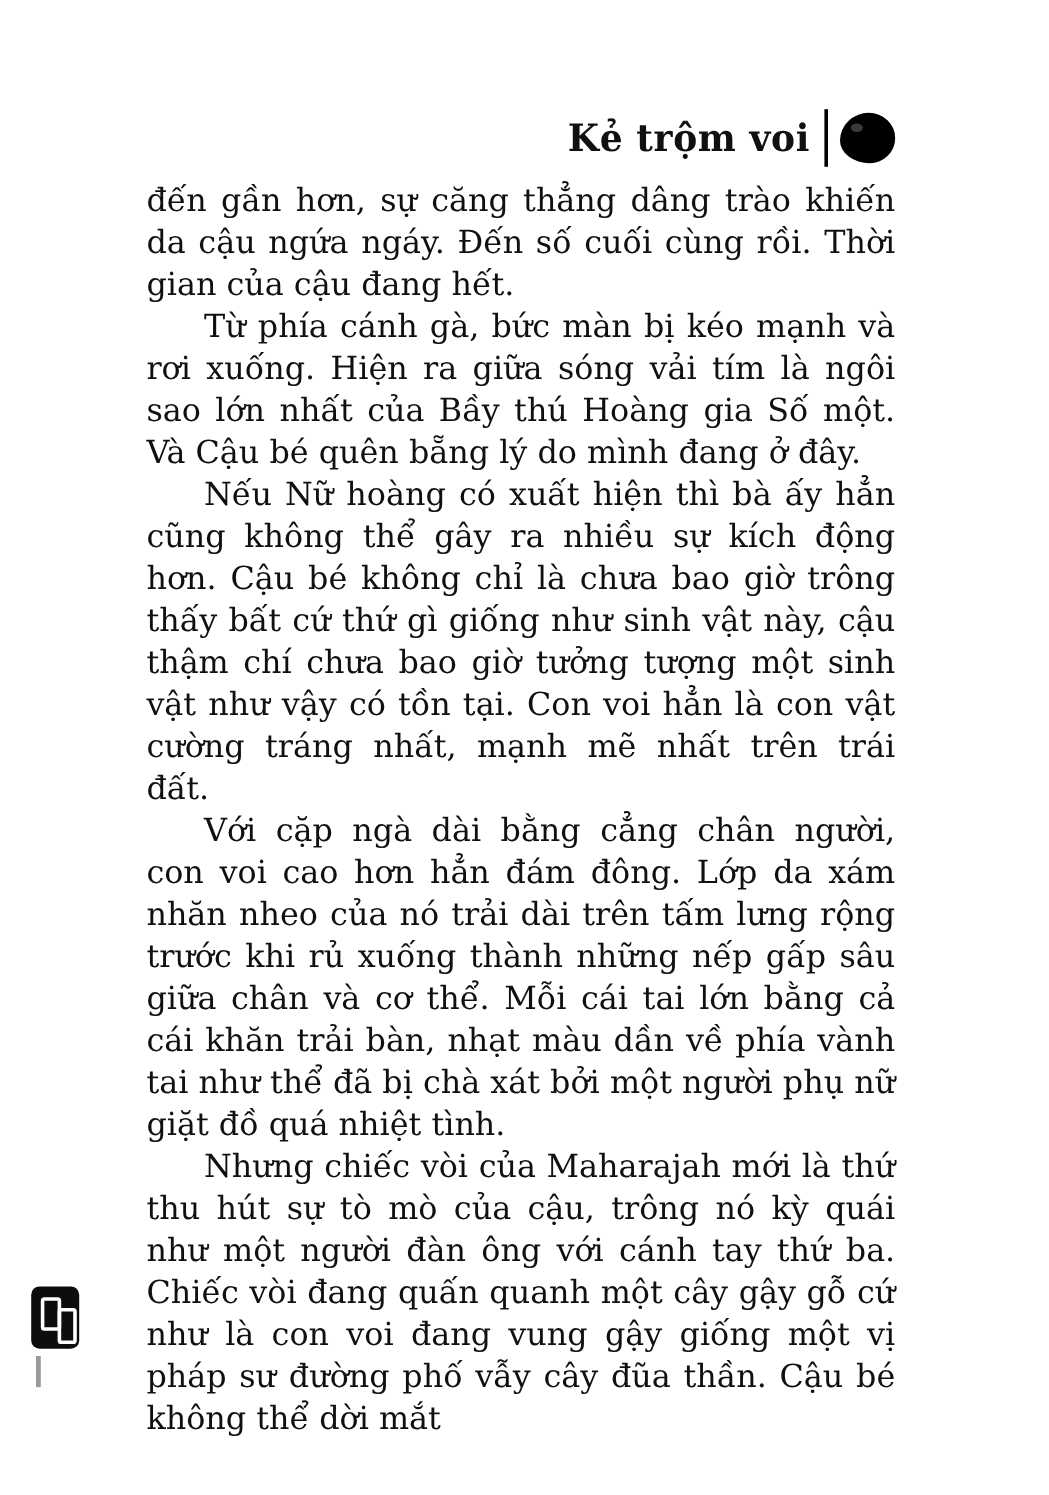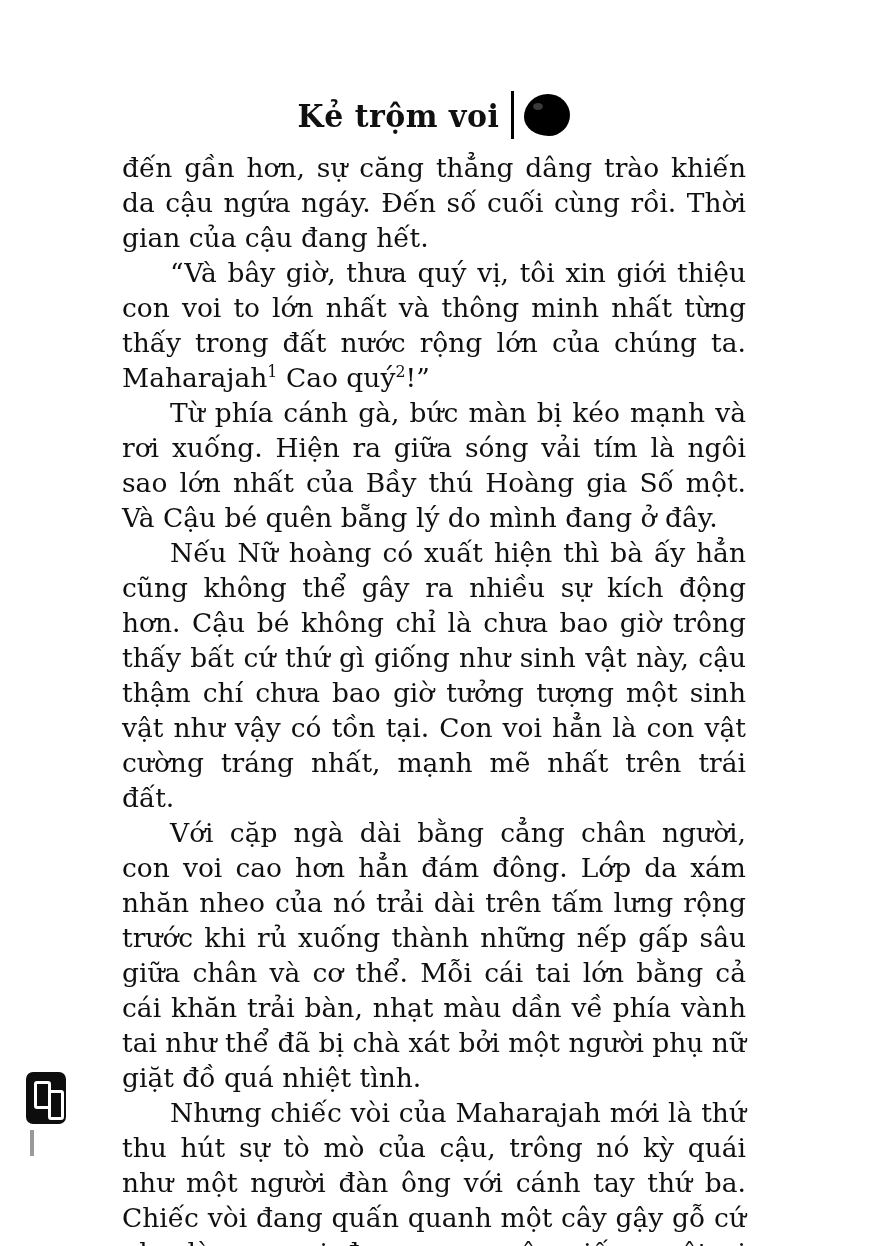--- a/index.html
+++ b/index.html
@@ -12,21 +12,21 @@
     font-family:"DejaVu Serif","Liberation Serif",serif;
     overflow:hidden;
   }
   .content {
     position:absolute;
     left:122px; right:128px; top:88px;
   }
   
   .header {
     display:flex;
-    justify-content:center;
+    justify-content:flex-end;
     align-items:center;
     height:54px;
     margin-bottom:8px;
   }
   .chapter-title {
     font-size:30px;
     font-weight:bold;
     letter-spacing:0.5px;
     transform:scaleY(1.05);
   }
@@ -102,21 +102,20 @@
 
     <div class="header">
       <span class="chapter-title">Kẻ trộm voi</span>
       <span class="hdr-bar"></span>
       <span class="elephant-blob"></span>
     </div>
 
     <div class="bodytext">
       <p class="noindent">đến gần hơn, sự căng thẳng dâng trào khiến da cậu ngứa ngáy. Đến số cuối cùng rồi. Thời gian của cậu đang hết.</p>
 
-      <p><span>“Và bây giờ, thưa quý vị, tôi xin giới thiệu con voi to lớn nhất và thông minh nhất từng thấy trong đất nước rộng lớn của chúng ta. Maharajah</span><sup>1</sup><span> Cao quý</span><sup>2</sup><span>!”</span></p>
 
       <p>Từ phía cánh gà, bức màn bị kéo mạnh và rơi xuống. Hiện ra giữa sóng vải tím là ngôi sao lớn nhất của Bầy thú Hoàng gia Số một. Và Cậu bé quên bẵng lý do mình đang ở đây.</p>
 
       <p>Nếu Nữ hoàng có xuất hiện thì bà ấy hẳn cũng không thể gây ra nhiều sự kích động hơn. Cậu bé không chỉ là chưa bao giờ trông thấy bất cứ thứ gì giống như sinh vật này, cậu thậm chí chưa bao giờ tưởng tượng một sinh vật như vậy có tồn tại. Con voi hẳn là con vật cường tráng nhất, mạnh mẽ nhất trên trái đất.</p>
 
       <p>Với cặp ngà dài bằng cẳng chân người, con voi cao hơn hẳn đám đông. Lớp da xám nhăn nheo của nó trải dài trên tấm lưng rộng trước khi rủ xuống thành những nếp gấp sâu giữa chân và cơ thể. Mỗi cái tai lớn bằng cả cái khăn trải bàn, nhạt màu dần về phía vành tai như thể đã bị chà xát bởi một người phụ nữ giặt đồ quá nhiệt tình.</p>
 
       <p>Nhưng chiếc vòi của Maharajah mới là thứ thu hút sự tò mò của cậu, trông nó kỳ quái như một người đàn ông với cánh tay thứ ba. Chiếc vòi đang quấn quanh một cây gậy gỗ cứ như là con voi đang vung gậy giống một vị pháp sư đường phố vẫy cây đũa thần. Cậu bé không thể dời mắt</p>
     </div>
 

